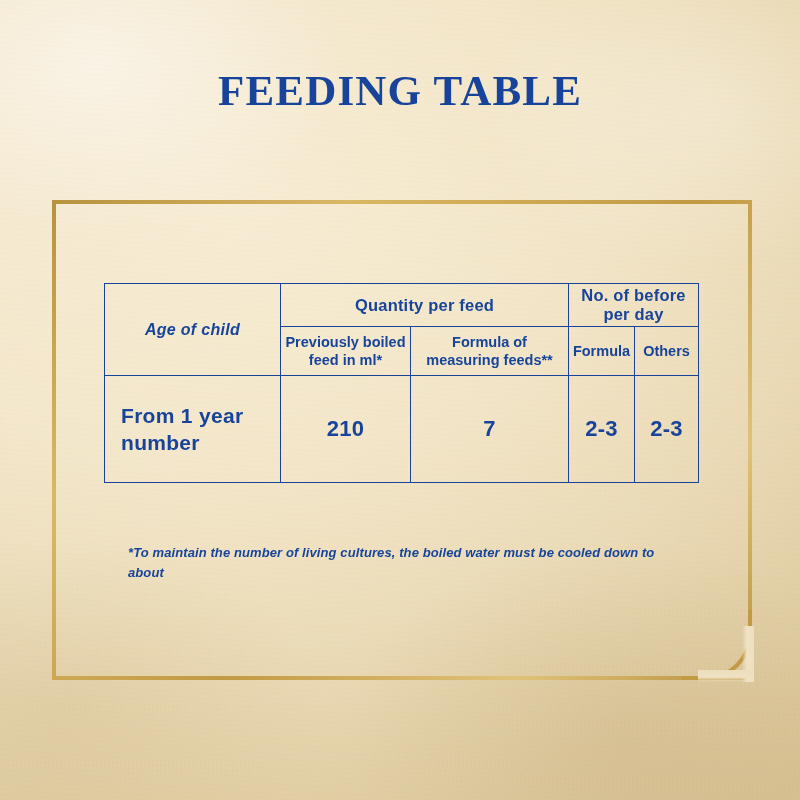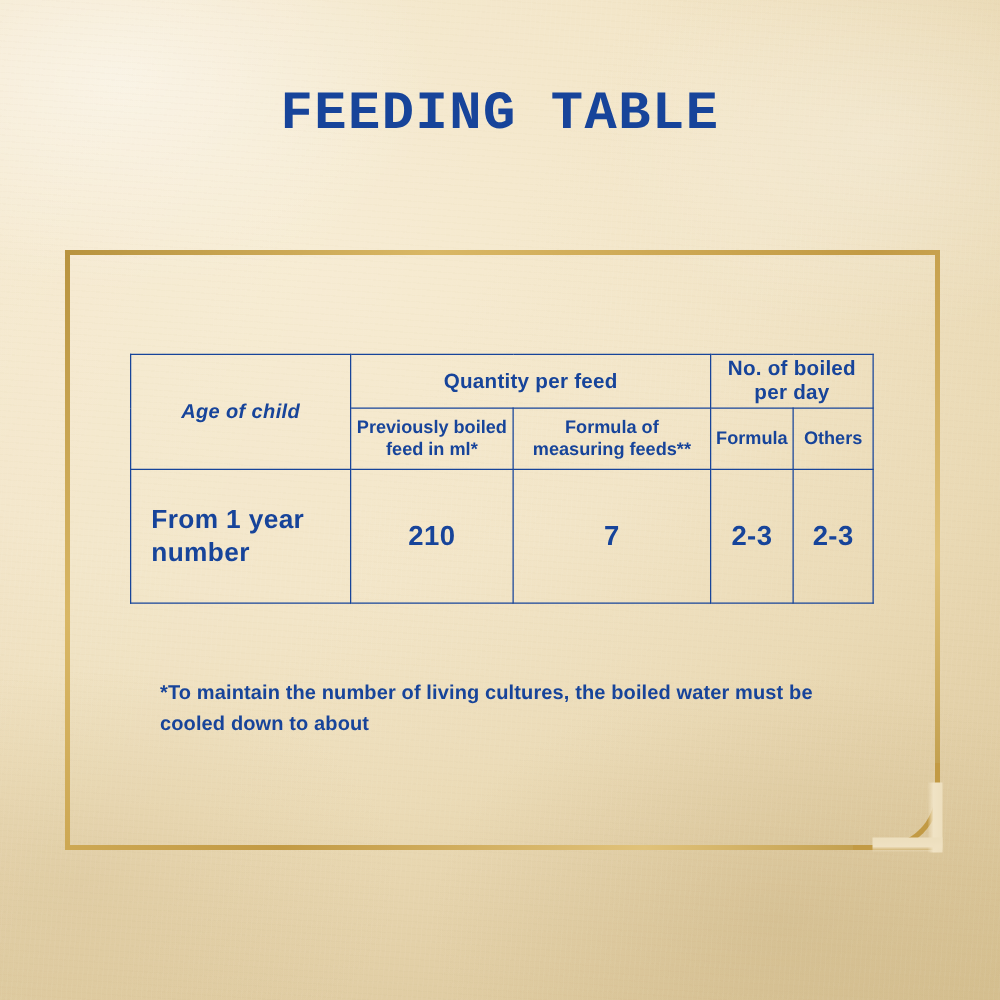--- a/index.html
+++ b/index.html
@@ -40,21 +40,21 @@
   .page-title {
     position: absolute;
     top: 66px;
     left: 0;
     width: 100%;
     text-align: center;
     color: #17449a;
     font-size: 43px;
     font-weight: bold;
     letter-spacing: 1.2px;
-    font-family: Liberation Mono, monospace;
+    font-family: Liberation Serif, serif;
   }
 
   
   .gold-frame {
     position: absolute;
     left: 52px;
     top: 200px;
     width: 700px;
     height: 480px;
     box-sizing: border-box;
@@ -164,24 +164,25 @@
     line-height: 1.3;
     font-size: 21px;
   }
 
   .footnote {
     position: absolute;
     left: 128px;
     top: 543px;
     width: 560px;
     color: #17449a;
-    font-size: 16px;
+    font-size: 13px;
     line-height: 1.55;
     font-weight: bold;
     letter-spacing: 0.1px;
+    font-style: italic;
   }
   .footnote .l2 {
     padding-left: 8px;
     display: block;
   }
 </style>
 </head>
 <body>
 
 <div class="paper-noise"></div>
@@ -201,21 +202,21 @@
       <col style="width:176px">
       <col style="width:130px">
       <col style="width:158px">
       <col style="width:66px">
       <col style="width:64px">
     </colgroup>
     <thead>
       <tr>
         <td rowspan="2" class="age-head">Age of child</td>
         <td colspan="2" class="hdr-group">Quantity per feed</td>
-        <td colspan="2" class="hdr-group">No. of boiled per day</td>
+        <td colspan="2" class="hdr-group">No. of before per day</td>
       </tr>
       <tr>
         <td class="hdr-sub">
           <span>Previously boiled</span><br>
           <span>feed in ml*</span>
         </td>
         <td class="hdr-sub">
           <span>Formula of</span><br>
           <span>measuring feeds**</span>
         </td>

